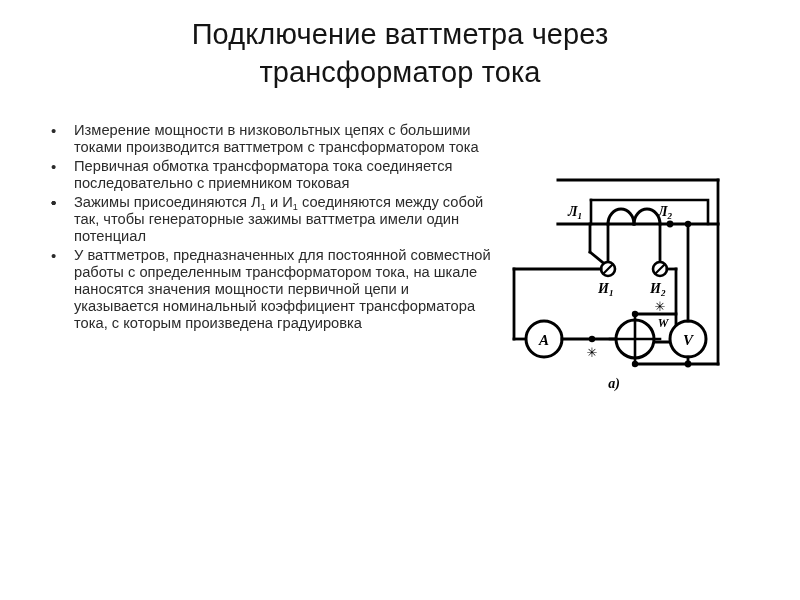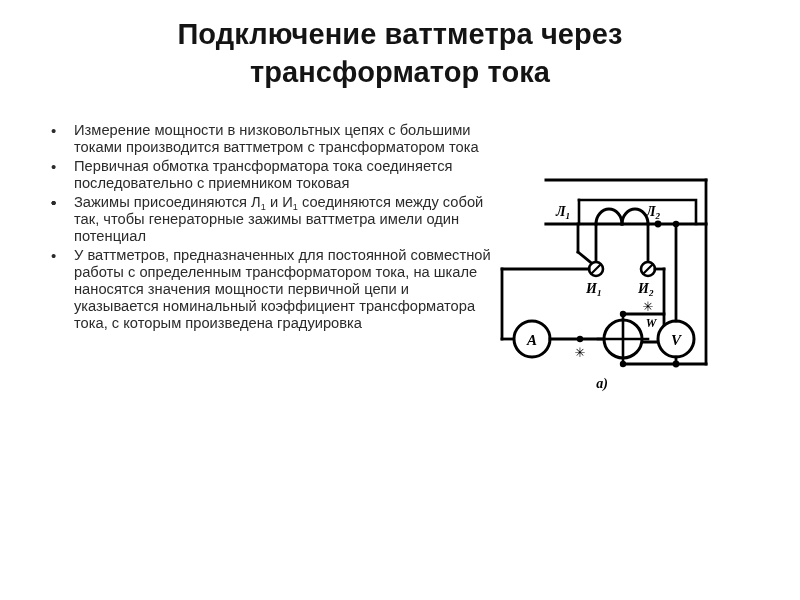--- a/index.html
+++ b/index.html
@@ -20,21 +20,21 @@
 
   
   .slide-title {
     position: absolute;
     top: 16px;
     left: 60px;
     width: 680px;
     text-align: center;
     font-size: 29px;
     line-height: 1.30;
-    font-weight: 700;
+    font-weight: 400;
     color: #141414;
     letter-spacing: 0.1px;
   }
 
   
   .bullet-column {
     position: absolute;
     top: 122px;
     left: 44px;
     width: 452px;
@@ -58,21 +58,21 @@
   }
   .bullet-item sub {
     font-size: 0.62em;
     vertical-align: -0.32em;
     line-height: 0;
   }
 
   
   .figure {
     position: absolute;
-    left: 468px;
+    left: 480px;
     top: 166px;
     width: 248px;
     height: 228px;
   }
   .figure svg { display: block; }
 </style>
 </head>
 <body>
 
 <div class="slide-title">

